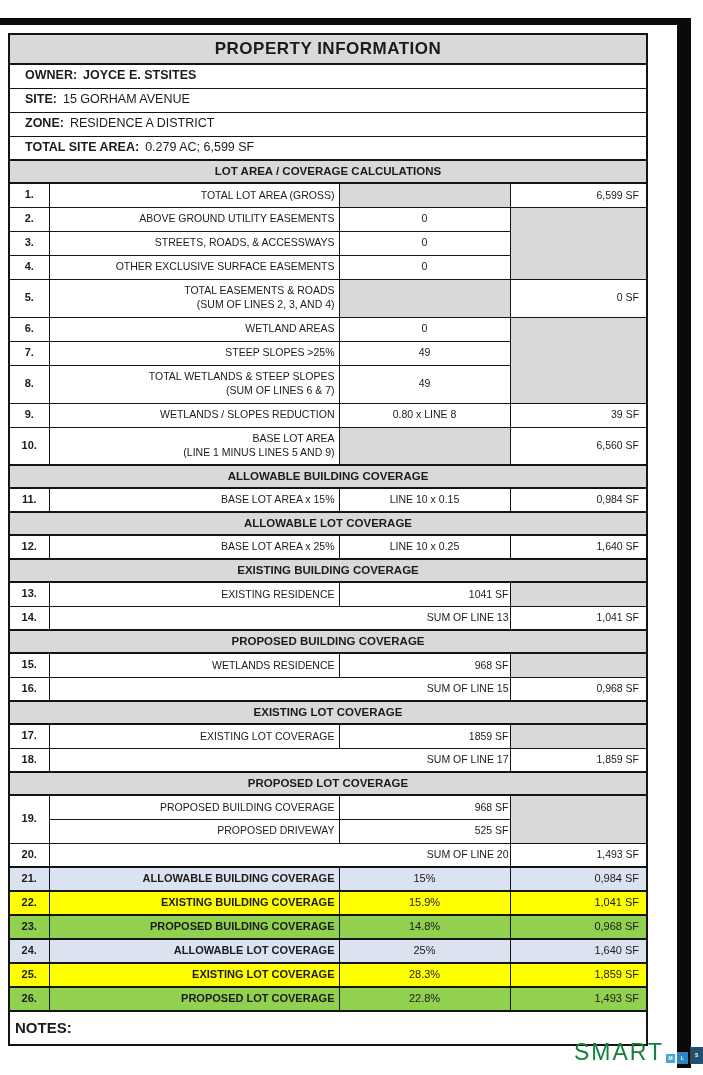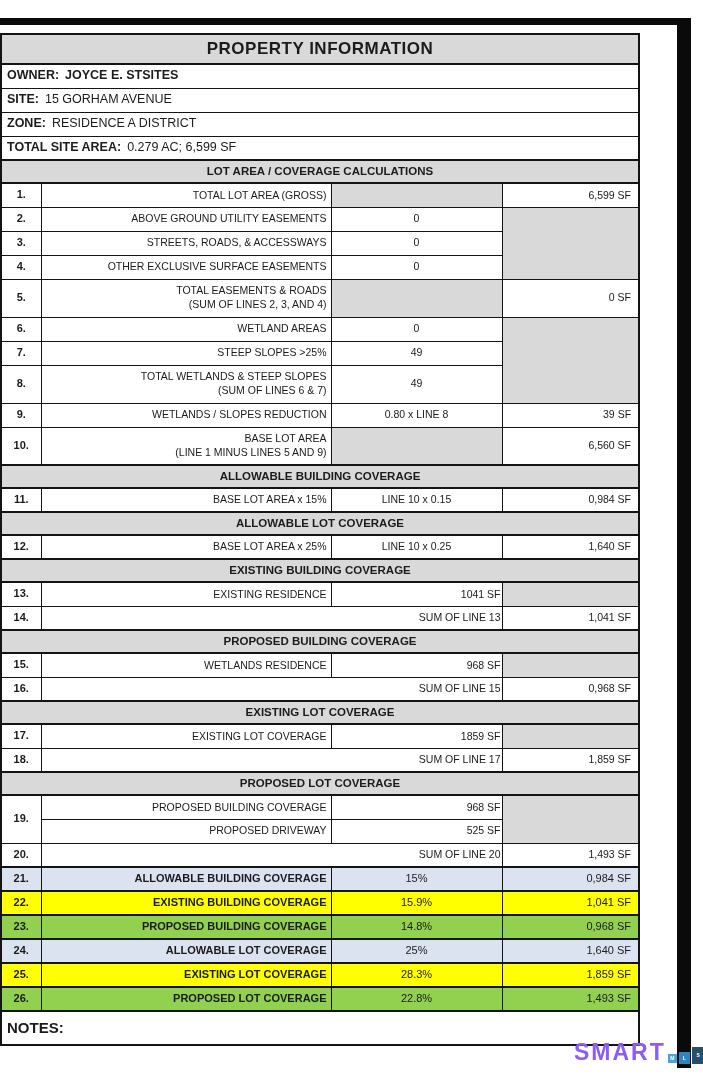--- a/index.html
+++ b/index.html
@@ -6,36 +6,36 @@
   html, body { margin: 0; padding: 0; }
   body {
     width: 703px; height: 1075px; position: relative;
     background: #ffffff; overflow: hidden;
     font-family: "Liberation Sans", sans-serif; color: #1b1b1b;
   }
   .border-top { position: absolute; left: 0; top: 18px; width: 691px; height: 7px; background: #0a0a0a; }
   .border-right { position: absolute; left: 677px; top: 18px; width: 14px; height: 1050px; background: #0a0a0a; }
 
   table.prop-table {
-    position: absolute; left: 0; top: 33px; width: 638px;
+    position: absolute; left: 8px; top: 33px; width: 638px;
     border-collapse: collapse; table-layout: fixed;
     border: 2px solid #141414;
   }
   td {
     border: 1px solid #141414;
     font-size: 10.5px; line-height: 1.25;
     padding: 0 4px; overflow: hidden; white-space: nowrap;
     vertical-align: middle;
   }
   .title-row td {
     height: 30px; background: #d9d9d9; text-align: center;
     font-weight: bold; font-size: 17px; letter-spacing: .5px;
     border-bottom-width: 2px;
   }
-  .prop-row td { height: 24px; font-size: 12.5px; text-align: left; padding-left: 5px; }
+  .prop-row td { height: 24px; font-size: 12.5px; text-align: left; padding-left: 15px; }
   .plabel { font-weight: bold; margin-right: 6px; }
   .pbold { font-weight: bold; }
   .section td {
     height: 23px; background: #d9d9d9; text-align: center;
     font-weight: bold; font-size: 11.5px;
     border-top-width: 2px; border-bottom-width: 2px;
   }
   .h1 td { height: 24px; }
   .h2 td { height: 38px; }
   .h19 td { height: 24px; }
@@ -47,21 +47,21 @@
   .res { text-align: right; padding-right: 7px; }
   .shaded { background: #d9d9d9; }
   .row-blue td { background: #dce3f0; }
   .row-yellow td { background: #ffff00; }
   .row-green td { background: #92d050; }
   .hl td { border-top-width: 2px; border-bottom-width: 2px; font-size: 11px; }
   .hl .desc { font-weight: bold; }
   .notes-row td { height: 34px; font-weight: bold; font-size: 15px; text-align: left; padding-left: 5px; border-top-width: 2px; }
 
   .logo { position: absolute; left: 574px; top: 1036px; height: 28px; display: flex; align-items: flex-end; }
-  .logo-text { font-size: 23px; font-weight: bold; color: #8b5cf6; letter-spacing: 2px; line-height: 1; }
+  .logo-text { font-size: 23px; font-weight: normal; color: #15803d; letter-spacing: 2px; line-height: 1; }
   .sq { display: inline-block; color: #ffffff; font-weight: bold; text-align: center; margin-left: 2px; font-size: 5px; }
   .sq1 { width: 9px;  height: 9px;  line-height: 9px;  background: #4aa6d8; margin-bottom: 1px; }
   .sq2 { width: 11px; height: 12px; line-height: 12px; background: #2e86c1; margin-bottom: 0; }
   .sq3 { width: 13px; height: 17px; line-height: 17px; background: #24506e; }
 </style>
 </head>
 <body>
 
 <div class="border-top"></div>
 <div class="border-right"></div>

